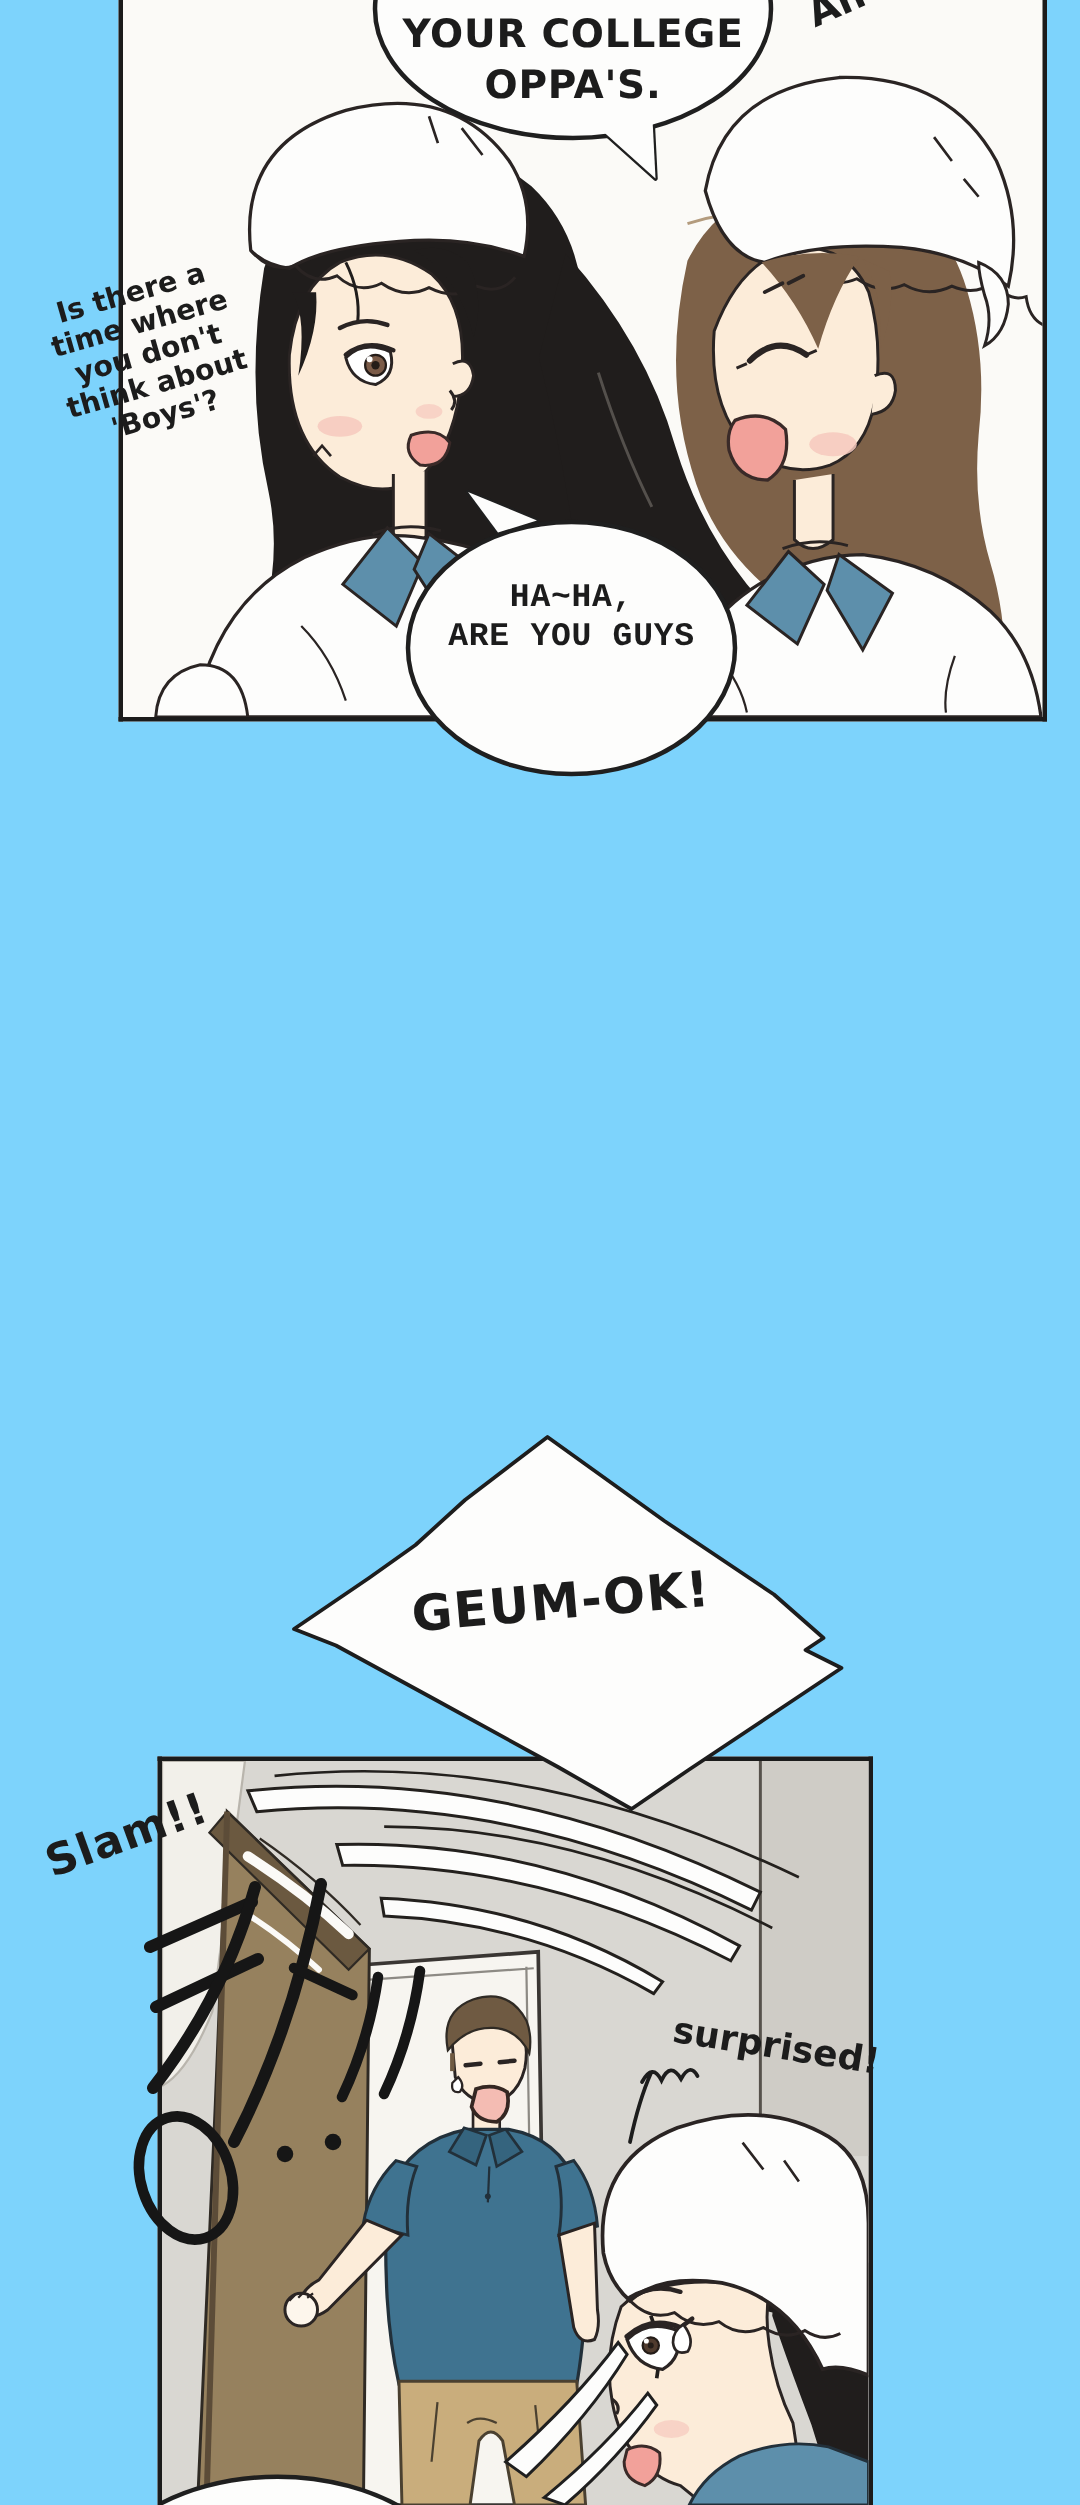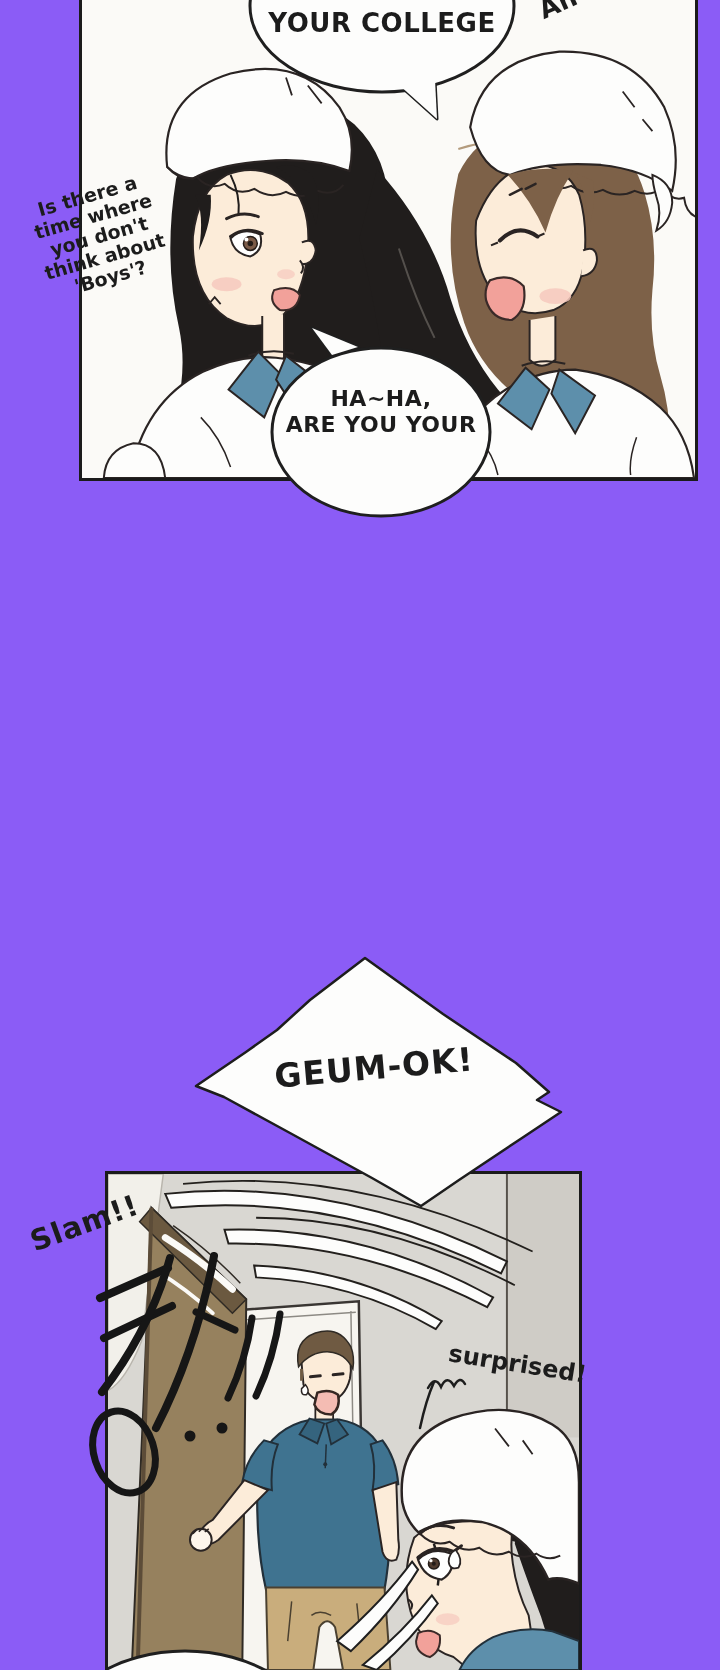--- a/index.html
+++ b/index.html
@@ -1,29 +1,29 @@
 <!DOCTYPE html>
 <html><head>
 <meta charset="utf-8">
 <style>
   html,body{margin:0;padding:0;background:#e9e9e8;}
-  .page{position:relative;width:720px;height:1670px;background:#8b5cf6;overflow:hidden;
+  .page{position:relative;width:720px;height:1670px;background:#7dd3fc;overflow:hidden;
         font-family:"DejaVu Sans",sans-serif;}
   .panel{position:absolute;background:#fbfaf7;border:3px solid #1b1b1b;box-sizing:border-box;z-index:1;}
   #panel1{left:79px;top:0;width:619px;height:481px;border-top:none;}
   #panel2{left:105px;top:1171px;width:477px;height:499px;border-bottom:none;}
   .panel svg{position:absolute;left:0;top:0;width:100%;height:100%;display:block;}
   #overlay{position:absolute;left:0;top:0;width:720px;height:1670px;z-index:5;pointer-events:none;}
   .txt{position:absolute;color:#1c1c1c;z-index:10;white-space:nowrap;font-weight:bold;}
   .txt div{text-align:center;}
   #bubble1-text{left:252px;top:6px;width:260px;font-size:26px;line-height:34px;letter-spacing:.5px;}
   #caption-left{left:20px;top:184px;width:158px;font-size:19px;line-height:21px;
                 transform:rotate(-16deg);transform-origin:50% 50%;}
   #ah-partial{left:538px;top:-14px;font-size:26px;transform:rotate(-24deg);}
-  #bubble2-text{left:270px;top:386px;width:222px;font-size:22px;line-height:26px;letter-spacing:.5px;}
+  #bubble2-text{left:270px;top:386px;width:222px;font-size:22px;line-height:26px;letter-spacing:.5px;font-family:Liberation Mono, monospace;}
   #geum-ok{left:258px;top:1048px;width:232px;font-size:33px;transform:rotate(-5deg);letter-spacing:1px;}
   #slam{left:28px;top:1206px;font-size:29px;transform:rotate(-20deg);letter-spacing:1px;}
   #surprised{left:448px;top:1350px;font-size:24px;transform:rotate(9deg);}
   #sfx-kr-label{position:absolute;left:95px;top:1240px;width:255px;height:270px;z-index:6;}
 </style>
 </head>
 <body>
 
 <div class="page">
 
@@ -200,35 +200,36 @@
       <path d="M 252 1318 Q 246 1360 228 1398" stroke-width="7"></path>
       <path d="M 280 1314 Q 274 1358 256 1396" stroke-width="7"></path>
       <circle cx="190" cy="1436" r="5.5" fill="#161616" stroke="none"></circle>
       <circle cx="222" cy="1428" r="5.5" fill="#161616" stroke="none"></circle>
     </g>
     <path d="M 420 1428 Q 426 1400 434 1382 M 428 1388 q 7 -13 13 -1 q 6 -13 13 -1 q 6 -11 11 -2" stroke="#1d1d1d" stroke-width="2.5" fill="none" stroke-linecap="round"></path>
   </svg>
 
   <div class="txt" id="bubble1-text">
     <div>YOUR COLLEGE</div>
+    <div>OPPA'S.</div>
   </div>
 
   <div class="txt" id="caption-left">
     <div>Is there a</div>
     <div>time where</div>
     <div>you don't</div>
     <div>think about</div>
     <div>'Boys'?</div>
   </div>
 
   <div class="txt" id="ah-partial">Ah-</div>
 
   <div class="txt" id="bubble2-text">
     <div>HA~HA,</div>
-    <div>ARE YOU YOUR</div>
+    <div>ARE YOU GUYS</div>
   </div>
 
   <div class="txt" id="geum-ok">
     <div>GEUM-OK!</div>
   </div>
 
   <div class="txt" id="slam">Slam!!</div>
 
   <div id="sfx-kr-label" aria-label="쾅!!"></div>
 

